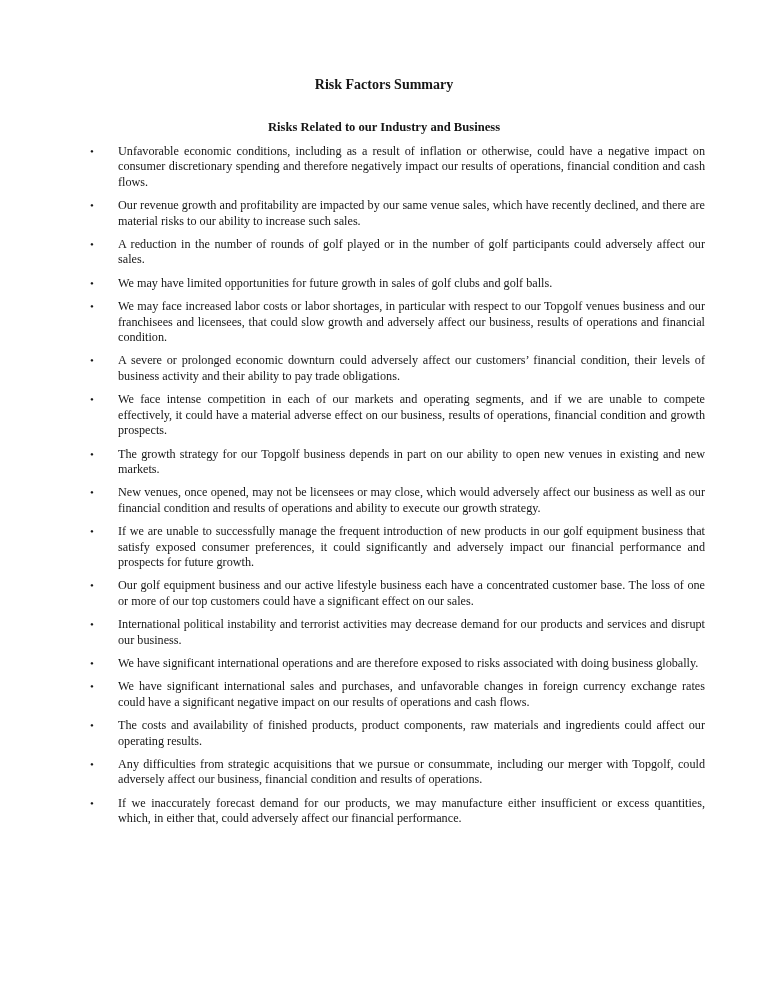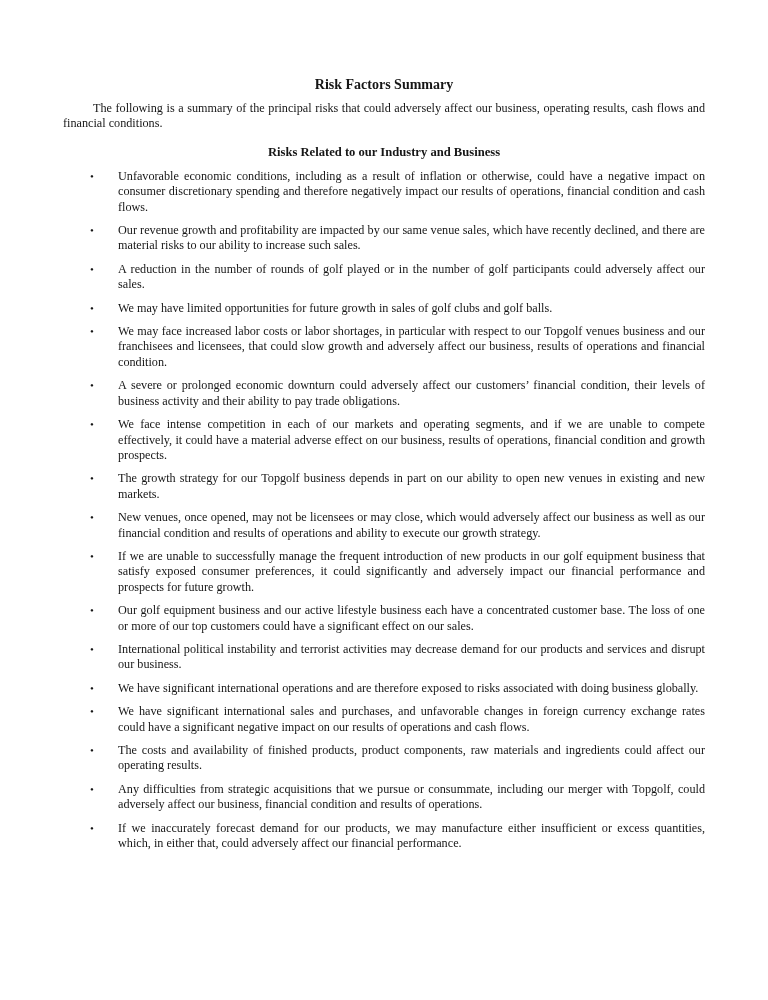--- a/index.html
+++ b/index.html
@@ -15,39 +15,38 @@
     margin: 0; line-height: 15px;
   }
   .intro {
     font-size: 12.2px; line-height: 15.4px;
     text-align: justify; text-align-last: left;
     text-indent: 30px;
     margin: 9px 0 0 0;
   }
   .section-heading {
     font-size: 12.6px; font-weight: bold; text-align: center;
-    margin: 13px 0 9px 0; line-height: 15px;
+    margin: 28px 0 9px 0; line-height: 15px;
   }
   #sections ul.bullets + .section-heading { margin-top: 31px; }
   ul.bullets { list-style: none; margin: 0; padding: 0; }
   ul.bullets li {
     display: flex; align-items: flex-start;
     padding-left: 27px;
     margin: 0 0 8px 0;
     font-size: 12.2px; line-height: 15.4px;
   }
   .marker { flex: none; width: 28px; font-size: 11px; line-height: 15.4px; }
   .btxt { flex: 1; text-align: justify; text-align-last: left; }
 </style>
 </head>
 <body>
 
 <div class="doc">
   <h1 class="title">Risk Factors Summary</h1>
-  <p class="intro">The following is a summary of the principal risks that could adversely affect our business, operating results, cash flows and financial conditions.</p>
   <div id="sections">
       <h2 class="section-heading">Risks Related to our Industry and Business</h2>
       <ul class="bullets">
         <li>
           <span class="marker">•</span>
           <span class="btxt">Unfavorable economic conditions, including as a result of inflation or otherwise, could have a negative impact on consumer discretionary spending and therefore negatively impact our results of operations, financial condition and cash flows.</span>
         </li>
         <li>
           <span class="marker">•</span>
           <span class="btxt">Our revenue growth and profitability are impacted by our same venue sales, which have recently declined, and there are material risks to our ability to increase such sales.</span>

